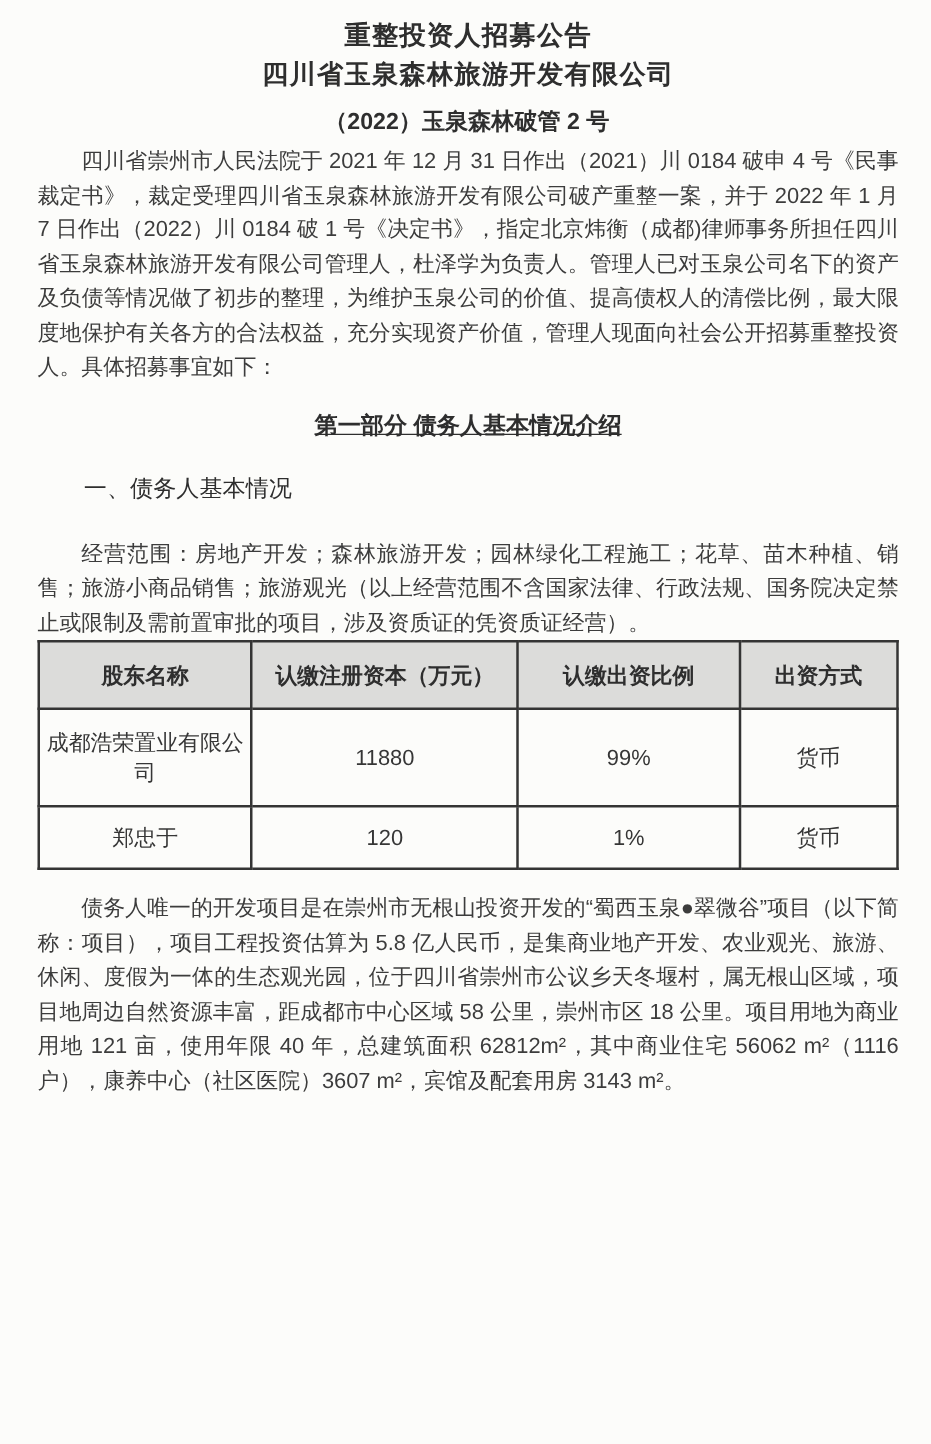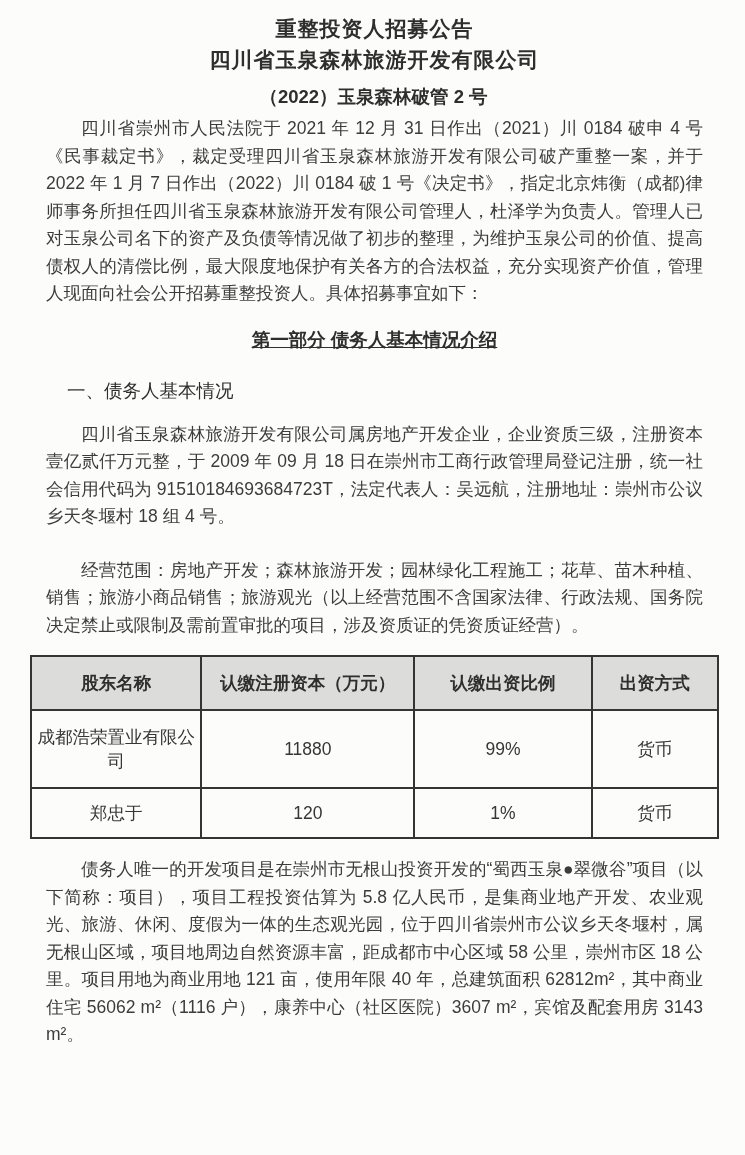--- a/index.html
+++ b/index.html
@@ -30,21 +30,21 @@
     line-height: 26px;
     margin-top: 9px;
     color: #2e2e2e;
     padding-right: 2px;
   }
   .para {
     font-size: 17.5px;
     line-height: 27.5px;
     text-align: justify;
     text-indent: 2em;
-    margin: 16px;
+    margin: 0;
     color: #3c3c3c;
   }
   .para.first { margin-top: 5px; }
   .part-heading {
     text-align: center;
     font-weight: bold;
     font-size: 18.5px;
     line-height: 26px;
     margin-top: 19px;
     color: #2e2e2e;
@@ -56,21 +56,20 @@
     line-height: 26px;
     margin-top: 25px;
     text-indent: 2em;
     color: #2e2e2e;
   }
   .mt1 { margin-top: 17px; }
   .mt2 { margin-top: 26px; }
   table.shareholders {
     width: 100%;
     border-collapse: collapse;
-    margin-top: 15px;
     table-layout: fixed;
   }
   table.shareholders th, table.shareholders td {
     border: 2px solid #343434;
     text-align: center;
     vertical-align: middle;
     font-size: 17.5px;
     padding: 2px 5px;
     color: #363636;
   }
@@ -96,21 +95,20 @@
   <div class="title">重整投资人招募公告</div>
   <div class="title">四川省玉泉森林旅游开发有限公司</div>
   <div class="doc-number">（2022）玉泉森林破管 2 号</div>
 
   <p class="para first">四川省崇州市人民法院于 2021 年 12 月 31 日作出（2021）川 0184 破申 4 号《民事裁定书》，裁定受理四川省玉泉森林旅游开发有限公司破产重整一案，并于 2022 年 1 月 7 日作出（2022）川 0184 破 1 号《决定书》，指定北京炜衡（成都)律师事务所担任四川省玉泉森林旅游开发有限公司管理人，杜泽学为负责人。管理人已对玉泉公司名下的资产及负债等情况做了初步的整理，为维护玉泉公司的价值、提高债权人的清偿比例，最大限度地保护有关各方的合法权益，充分实现资产价值，管理人现面向社会公开招募重整投资人。具体招募事宜如下：</p>
 
   <div class="part-heading">第一部分 债务人基本情况介绍</div>
 
   <div class="section-heading">一、债务人基本情况</div>
 
-  <p class="para mt1">四川省玉泉森林旅游开发有限公司属房地产开发企业，企业资质三级，注册资本壹亿贰仟万元整，于 2009 年 09 月 18 日在崇州市工商行政管理局登记注册，统一社会信用代码为 91510184693684723T，法定代表人：吴远航，注册地址：崇州市公议乡天冬堰村 18 组 4 号。</p>
 
   <p class="para mt2">经营范围：房地产开发；森林旅游开发；园林绿化工程施工；花草、苗木种植、销售；旅游小商品销售；旅游观光（以上经营范围不含国家法律、行政法规、国务院决定禁止或限制及需前置审批的项目，涉及资质证的凭资质证经营）。</p>
 
 
   <table class="shareholders">
     <colgroup>
       <col class="col-name">
         <col class="col-cap">
         <col class="col-ratio">
         <col class="col-way">

